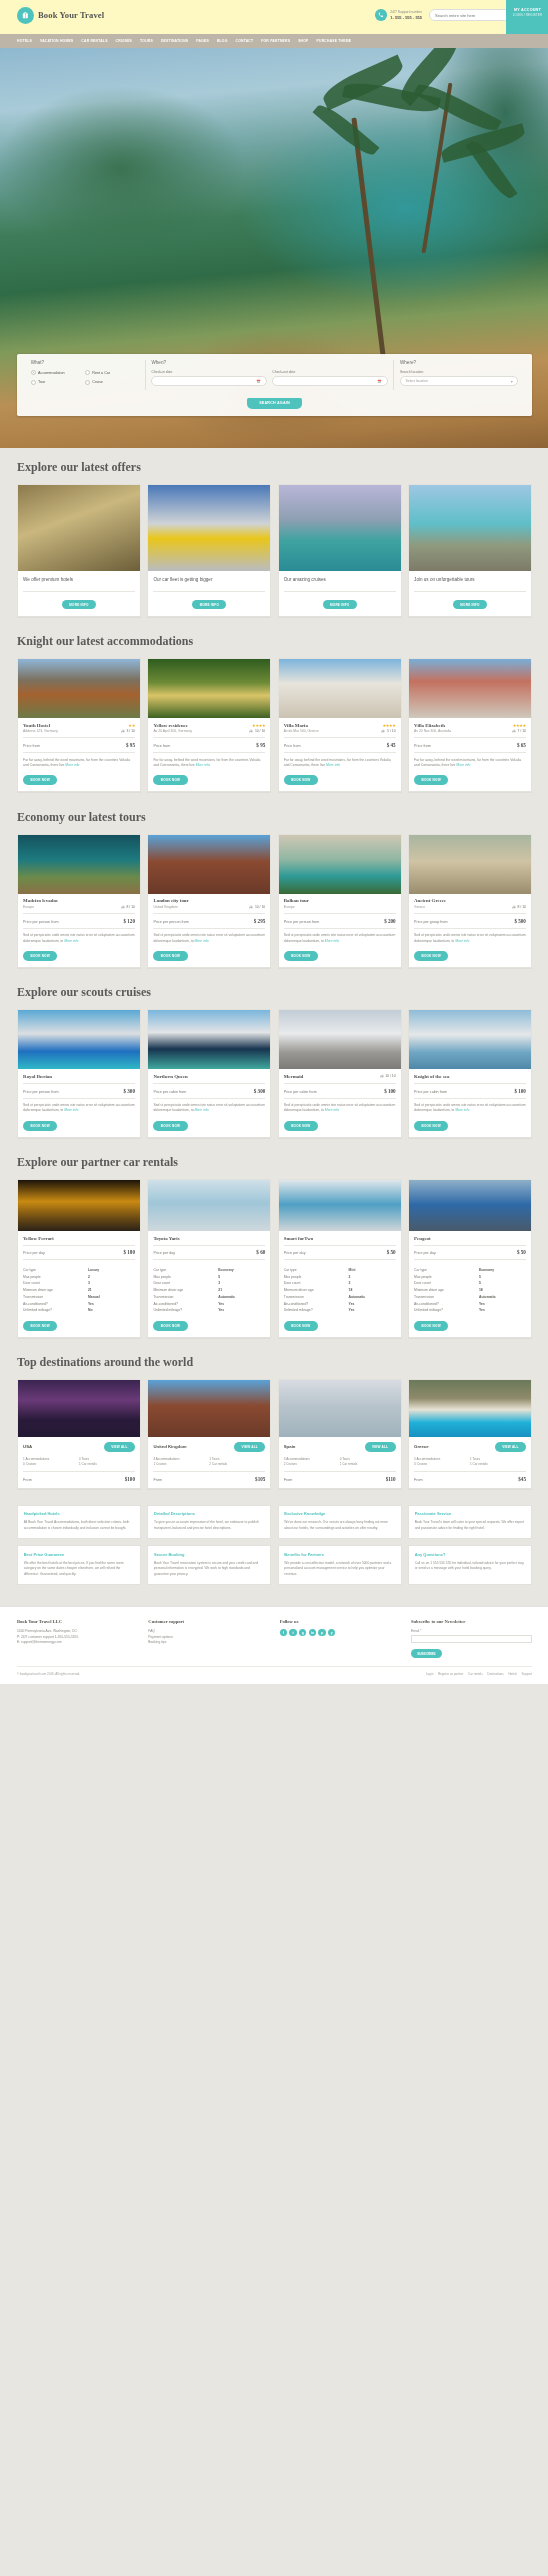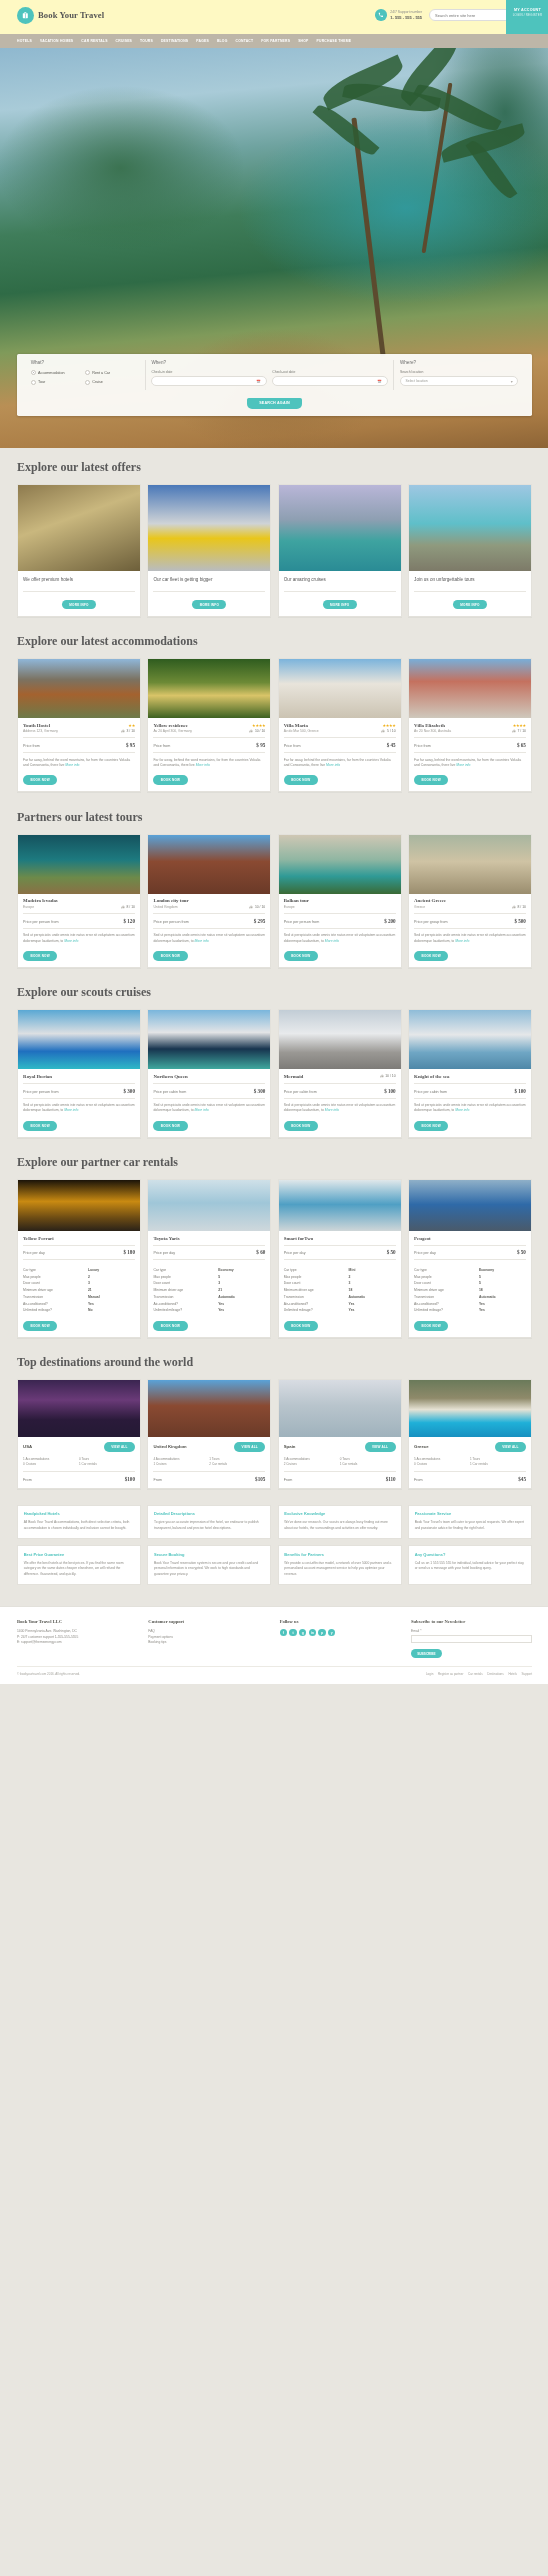--- a/index.html
+++ b/index.html
@@ -358,21 +358,21 @@
         <div class="card-body">
           <div class="offer-title">Join us on unforgettable tours</div>
           <div class="hr"></div>
           <div class="btn-wrap" style="text-align: center; padding-top: 2.3px;"><button class="btn-pill">MORE INFO</button></div>
         </div>
       </div>
     </div>
 </div>
 
 <div class="wrap section">
-  <h2>Explore our latest accommodations</h2>
+  <h2>Knight our latest accommodations</h2>
   <div class="grid4" id="accom-grid">
       <div class="card">
         <div class="card-img" style="background: linear-gradient(rgb(143, 182, 216) 0%, rgb(123, 114, 97) 35%, rgb(164, 98, 47) 60%, rgb(109, 122, 74) 100%); height: 59px;"></div>
         <div class="card-body">
           <div class="card-title-row">
             <div class="card-title">Youth Hostel</div>
             <div class="stars">★★</div>
           </div>
           <div class="sub-row">
             <span>Address 123, Germany</span>
@@ -468,21 +468,21 @@
           </div>
           <div class="hr"></div>
           <p class="card-desc">Far far away, behind the word mountains, far from the countries Vokalia and Consonantia, there live <a href="#">More info</a></p>
           <div class="btn-wrap"><button class="btn-pill">BOOK NOW</button></div>
         </div>
       </div>
     </div>
 </div>
 
 <div class="wrap section">
-  <h2>Partners our latest tours</h2>
+  <h2>Economy our latest tours</h2>
   <div class="grid4" id="tours-grid">
       <div class="card">
         <div class="card-img" style="background: linear-gradient(rgb(21, 82, 94) 0%, rgb(29, 122, 127) 42%, rgb(109, 138, 74) 72%, rgb(138, 112, 69) 100%); height: 59px;"></div>
         <div class="card-body">
           <div class="card-title-row">
             <div class="card-title">Madeira levadas</div>
           </div>
           <div class="sub-row">
             <span>Europe</span>
             <span class="rating">

